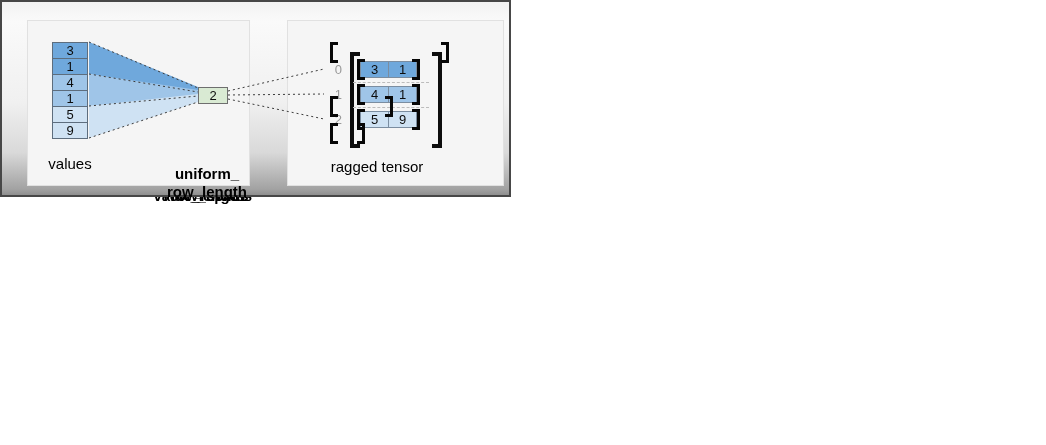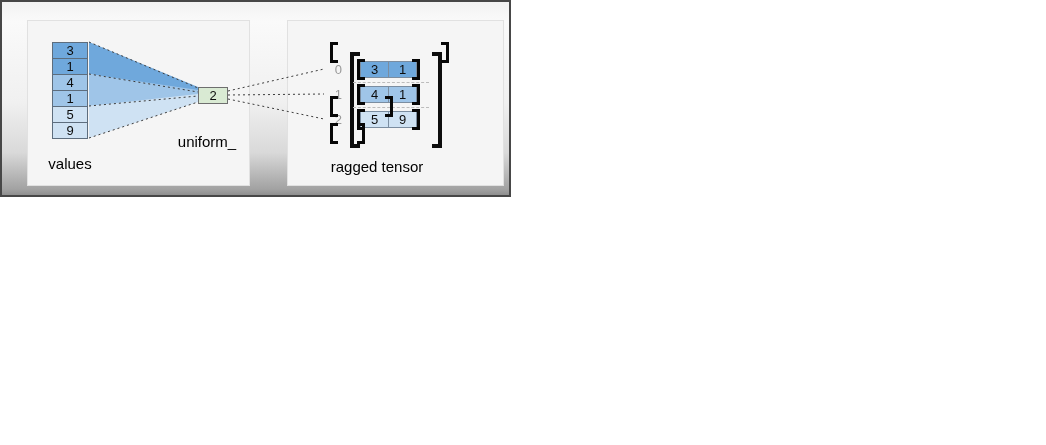--- a/index.html
+++ b/index.html
@@ -33,21 +33,21 @@
   .c-light  { background:#cfe2f3; }
   .c-xlight { background:#e6eff9; }
   .c-green  { background:#d9ead3; }
 
   .idx { position:absolute; width:20px; height:14px; line-height:14px; text-align:right;
          font-size:12px; color:#b5b5b5; }
   .rowidx { position:absolute; width:16px; height:17px; line-height:17px; text-align:right;
             font-size:13px; color:#9a9a9a; }
 
   .lbl { position:absolute; font-size:15px; color:#000; text-align:center; line-height:17px; }
-  .lbl.bold { font-weight:normal; }
+  .lbl.bold { font-weight:bold;margin-top:32px; }
 
   .trow { position:absolute; display:flex; align-items:center; height:21px; }
   .tcell { width:29px; height:17px; margin-left:-1px; box-sizing:border-box;
            border:1px solid #7b8da0; display:flex; align-items:center; justify-content:center;
            font-size:13px; color:#0c0c0c; }
   .tcell:first-of-type { margin-left:0; }
 
   .bkt { flex:none; width:8px; height:21px; box-sizing:border-box; border:3px solid #070707; }
   .bkt.l  { border-right:none; margin-right:-5px; z-index:2; }
   .bkt.r  { border-left:none;  margin-left:-5px;  z-index:2; }
@@ -350,20 +350,21 @@
       <div class="cell c-light">9</div>
     </div>
 
     <div class="col" style="left:196px;top:85px">
       <div class="cell gcell c-green" style="width:30px">2</div>
     </div>
 
     <div class="lbl" style="left:32px;top:153px;width:72px">values</div>
     <div class="lbl bold" style="left:125px;top:131px;width:160px;line-height:18px">
       <div>uniform_</div>
+      <div>row_length</div>
     </div>
 
     <div class="bigb l" style="left:348px;top:50px;height:96px"></div>
     <div class="bigb r" style="left:430px;top:50px;height:96px"></div>
     <div class="sep" style="left:351px;top:80px;width:76px"></div>
     <div class="sep" style="left:351px;top:105px;width:76px"></div>
 
     <div class="rowidx" style="left:324px;top:59px">0</div>
     <div class="rowidx" style="left:324px;top:84px">1</div>
     <div class="rowidx" style="left:324px;top:109px">2</div>

